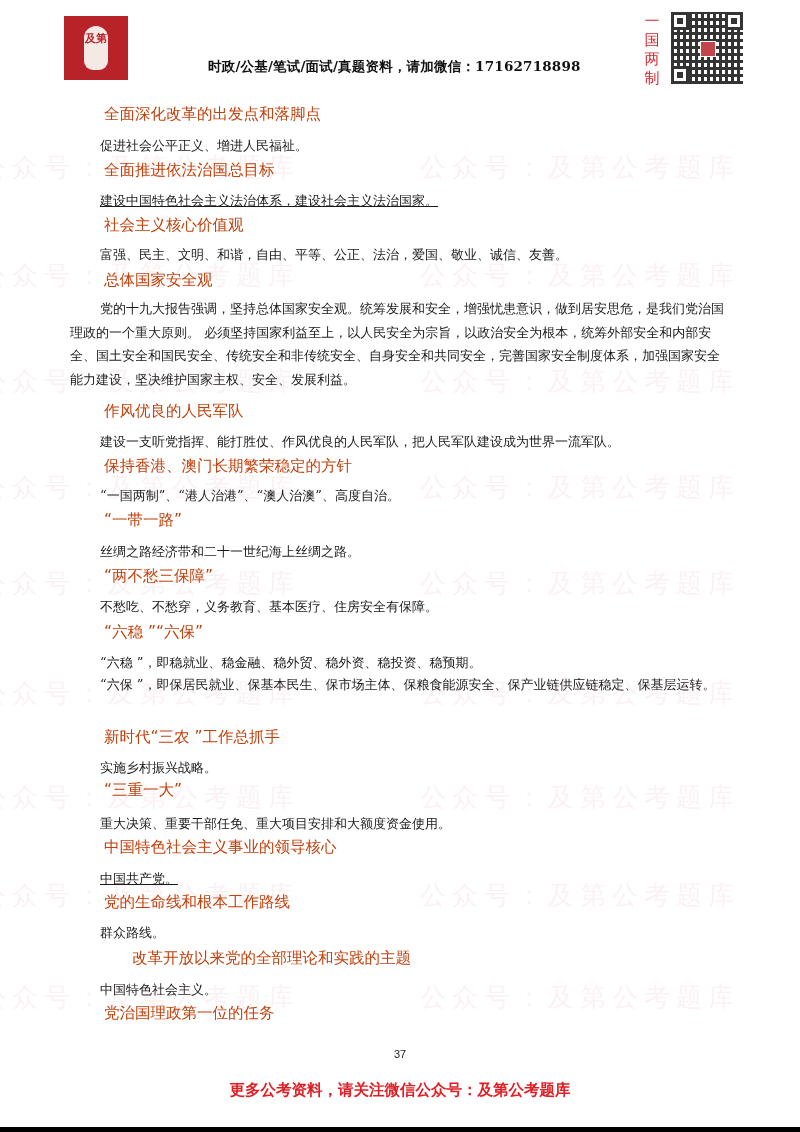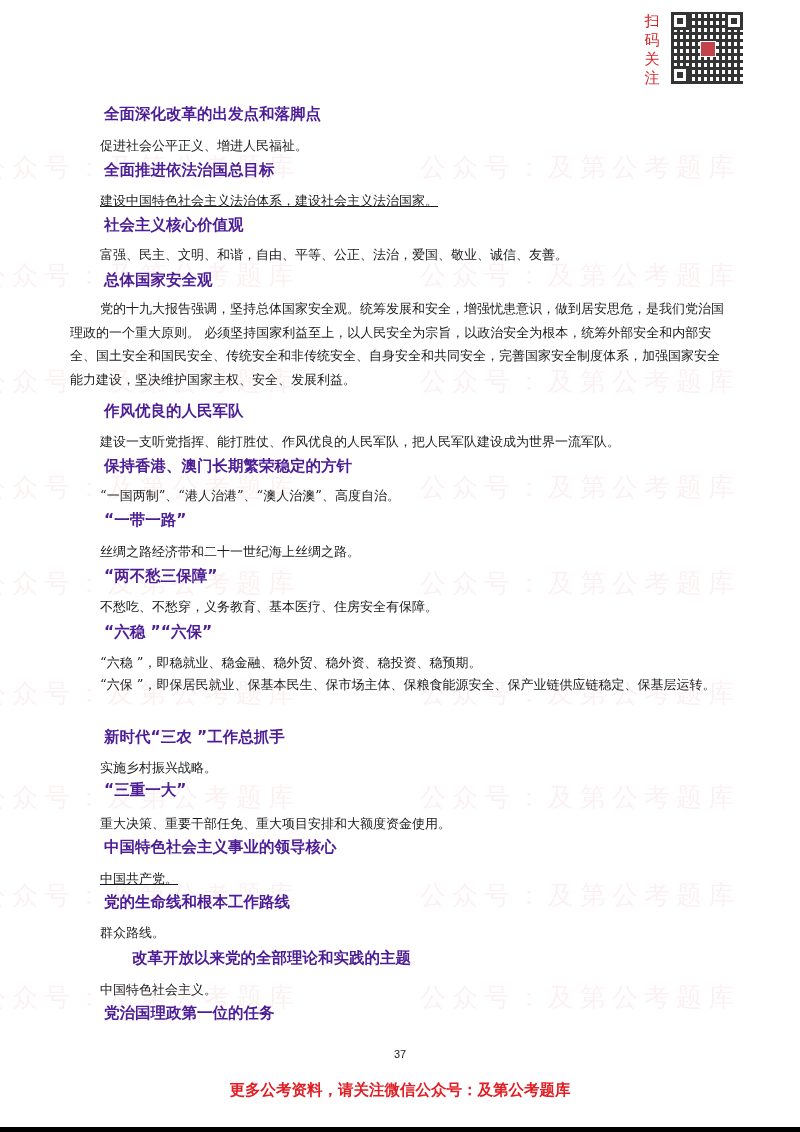--- a/index.html
+++ b/index.html
@@ -40,22 +40,22 @@
   .qr-center { position: absolute; left: 29px; top: 29px; width: 14px; height: 14px; background: #b8232a; border: 1px solid #fff; }
 
   .watermark {
     position: absolute; left: 0; width: 800px; font-size: 26px;
     color: rgba(215, 60, 70, 0.07); white-space: nowrap; letter-spacing: 6px;
     font-family: "DejaVu Serif", serif; pointer-events: none;
   }
 
   .content { position: absolute; left: 0; top: 0; width: 800px; }
   .h {
-    position: absolute; left: 104px; font-size: 15.5px; font-weight: bold;
-    font-family: "DejaVu Sans", "Liberation Sans", sans-serif; color: #4c1d95;
+    position: absolute; left: 104px; font-size: 15.5px; font-weight: normal;
+    font-family: "DejaVu Sans", "Liberation Sans", sans-serif; color: #c2410c;
   }
   .p {
     position: absolute; left: 100px; font-size: 13px; color: #1a1a1a;
     white-space: nowrap;
   }
   .p.wrap { left: 70px; width: 660px; white-space: normal; line-height: 23.5px; text-indent: 30px; }
   .page-num {
     position: absolute; left: 0; width: 800px; top: 1048px; text-align: center;
     font-size: 11px; font-family: "Liberation Sans", sans-serif; color: #222;
   }
@@ -73,21 +73,25 @@
 <div class="watermark" style="top:258px;"><span style="margin-left:-20px;">公众号：及第公考题库</span><span style="margin-left:120px;">公众号：及第公考题库</span></div>
 <div class="watermark" style="top:364px;"><span style="margin-left:-20px;">公众号：及第公考题库</span><span style="margin-left:120px;">公众号：及第公考题库</span></div>
 <div class="watermark" style="top:470px;"><span style="margin-left:-20px;">公众号：及第公考题库</span><span style="margin-left:120px;">公众号：及第公考题库</span></div>
 <div class="watermark" style="top:566px;"><span style="margin-left:-20px;">公众号：及第公考题库</span><span style="margin-left:120px;">公众号：及第公考题库</span></div>
 <div class="watermark" style="top:676px;"><span style="margin-left:-20px;">公众号：及第公考题库</span><span style="margin-left:120px;">公众号：及第公考题库</span></div>
 <div class="watermark" style="top:780px;"><span style="margin-left:-20px;">公众号：及第公考题库</span><span style="margin-left:120px;">公众号：及第公考题库</span></div>
 <div class="watermark" style="top:878px;"><span style="margin-left:-20px;">公众号：及第公考题库</span><span style="margin-left:120px;">公众号：及第公考题库</span></div>
 <div class="watermark" style="top:980px;"><span style="margin-left:-20px;">公众号：及第公考题库</span><span style="margin-left:120px;">公众号：及第公考题库</span></div>
 
 <div class="header">
-  <div class="scan-text">扫码关注</div>
+  <div class="logo">
+    <div class="logo-inner">及第</div>
+  </div>
+  <div class="header-text">时政/公基/笔试/面试/真题资料，请加微信：17162718898</div>
+  <div class="scan-text">一国两制</div>
   <div class="qr">
     <div class="qr-corner" style="left:0;top:0;"></div>
     <div class="qr-corner" style="right:0;top:0;"></div>
     <div class="qr-corner" style="left:0;bottom:0;"></div>
     <div class="qr-center"></div>
   </div>
 </div>
 
 <div class="content">
   <div class="h" style="top:104px;">全面深化改革的出发点和落脚点</div>

